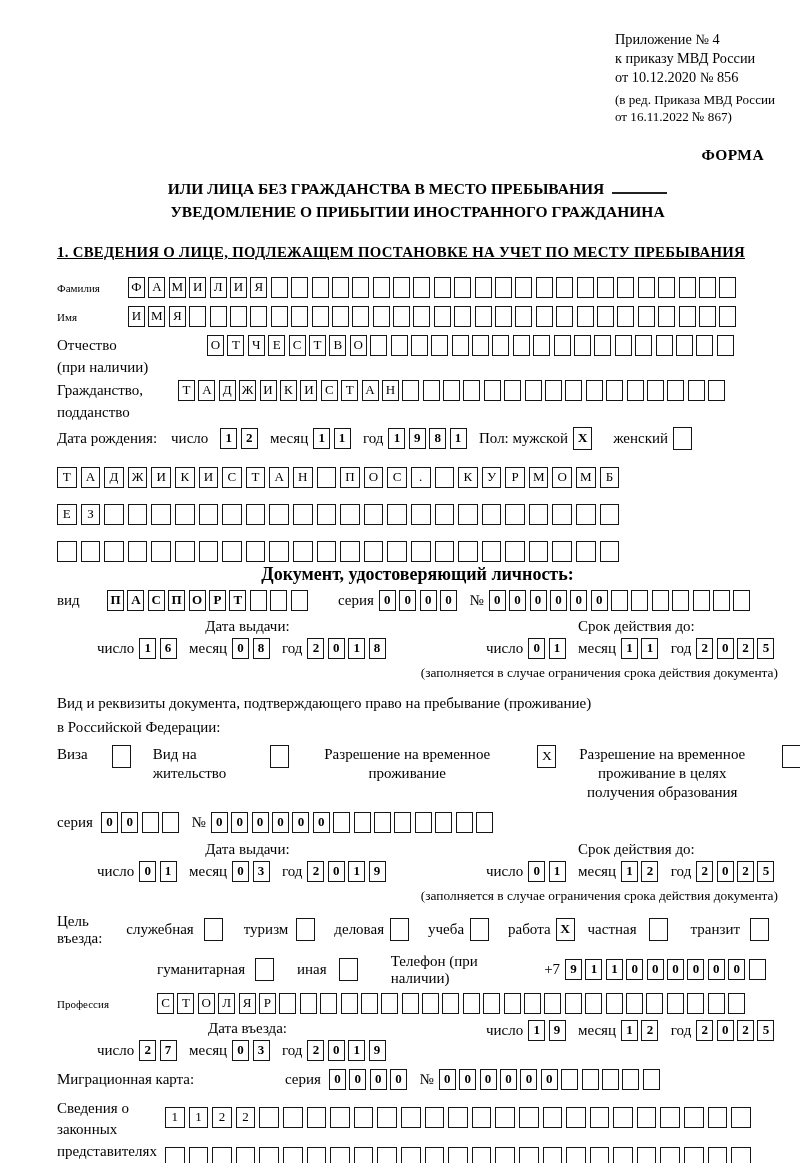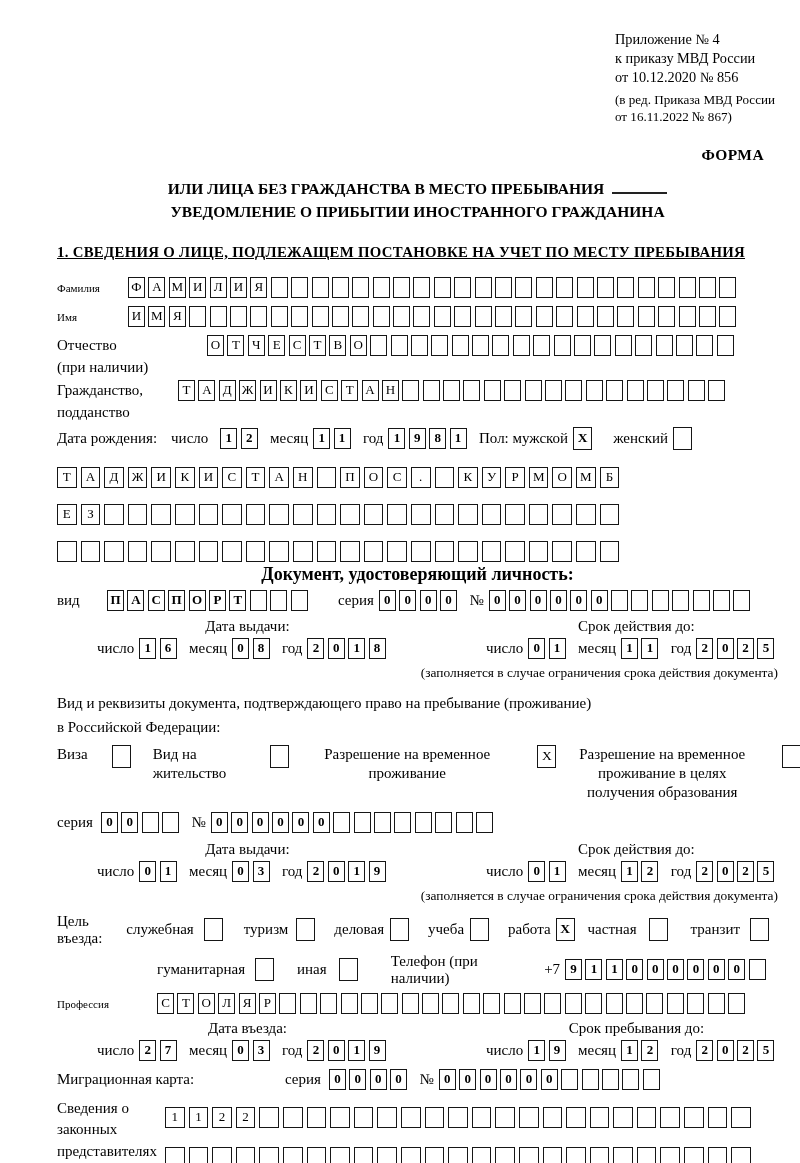--- a/index.html
+++ b/index.html
@@ -241,21 +241,20 @@
       <div class="drow">
         <span class="dlbl">число</span>
         <span class="cells"><span class="cell">2</span><span class="cell">7</span></span>
         <span class="dlbl">месяц</span>
         <span class="cells"><span class="cell">0</span><span class="cell">3</span></span>
         <span class="dlbl">год</span>
         <span class="cells"><span class="cell">2</span><span class="cell">0</span><span class="cell">1</span><span class="cell">9</span></span>
       </div>
     </div>
     <div class="dgroup" style="margin-left:88px">
-      <div class="dhead">Срок пребывания до:</div>
       <div class="drow">
         <span class="dlbl">число</span>
         <span class="cells"><span class="cell">1</span><span class="cell">9</span></span>
         <span class="dlbl">месяц</span>
         <span class="cells"><span class="cell">1</span><span class="cell">2</span></span>
         <span class="dlbl">год</span>
         <span class="cells"><span class="cell">2</span><span class="cell">0</span><span class="cell">2</span><span class="cell">5</span></span>
       </div>
     </div>
   </div>

